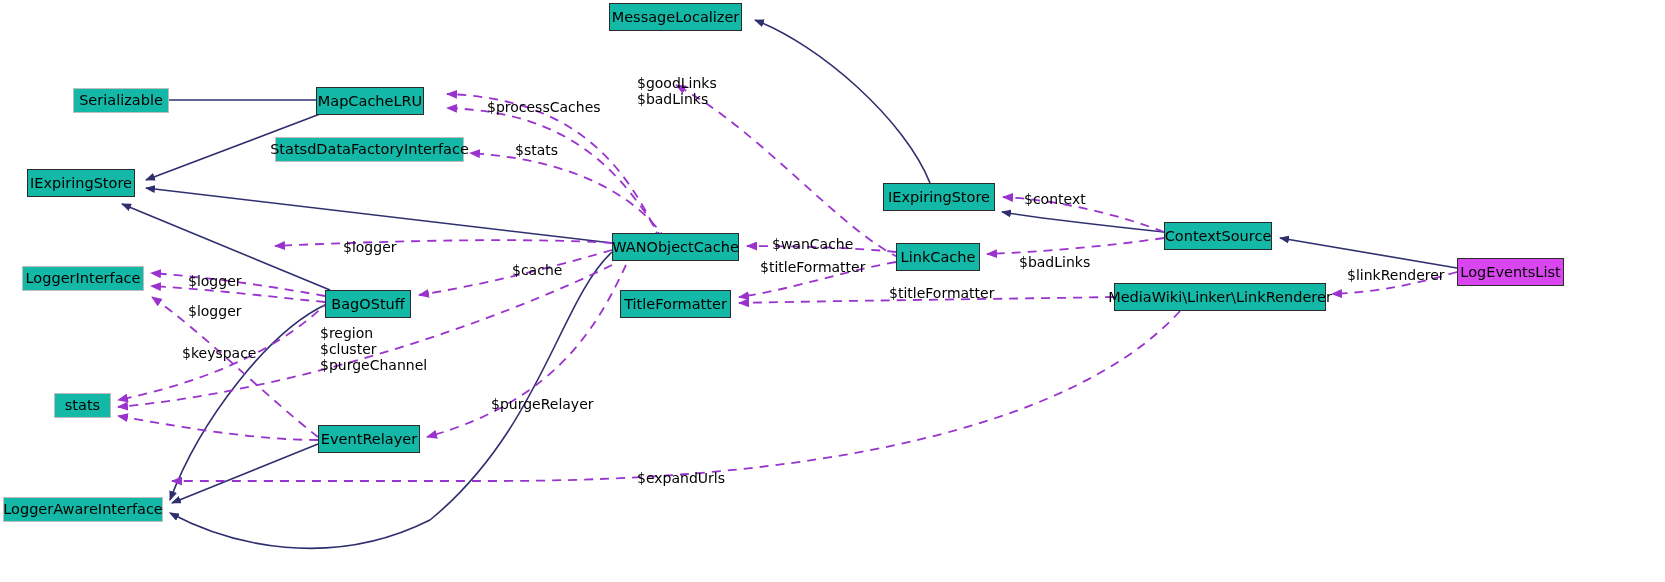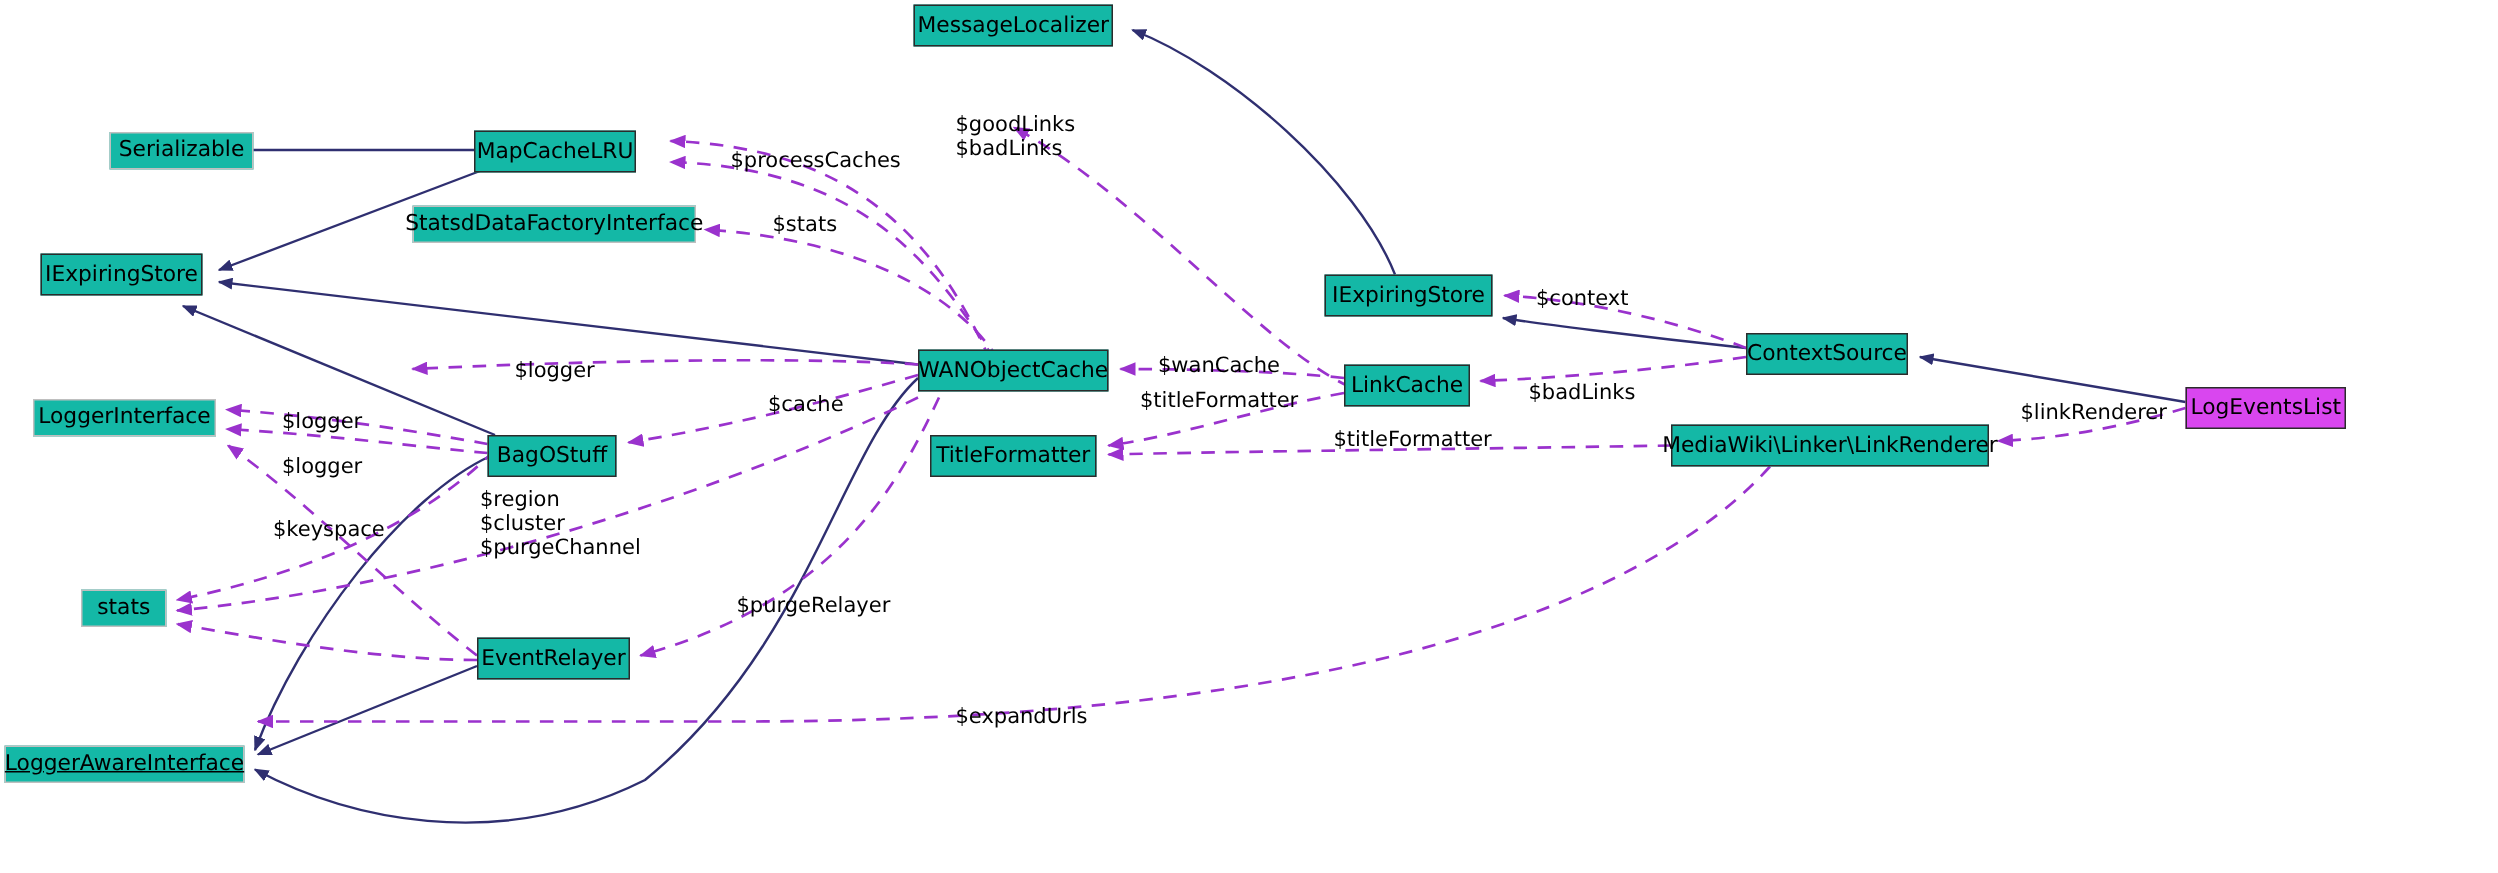--- a/index.html
+++ b/index.html
@@ -108,21 +108,21 @@
       </div>
       <div class="node strong" style="left: 1114px; top: 283px; width: 212px; height: 28px;">
         <span class="lbl">MediaWiki\Linker\LinkRenderer</span>
       </div>
       <div class="node plain" style="left: 54px; top: 393px; width: 57px; height: 25px;">
         <span class="lbl">stats</span>
       </div>
       <div class="node strong" style="left: 318px; top: 425px; width: 102px; height: 28px;">
         <span class="lbl">EventRelayer</span>
       </div>
-      <div class="node plain" style="left: 3px; top: 497px; width: 160px; height: 25px; text-decoration: underline;">
+      <div class="node plain" style="left: 3px; top: 497px; width: 160px; height: 25px;">
         <span class="lbl">LoggerAwareInterface</span>
       </div>
     </div>
 
   <div id="labels-host">
       <div class="edgelabel" style="left: 637px; top: 75px;">$goodLinks
 $badLinks</div>
       <div class="edgelabel" style="left: 487px; top: 99px;">$processCaches</div>
       <div class="edgelabel" style="left: 515px; top: 142px;">$stats</div>
       <div class="edgelabel" style="left: 1024px; top: 191px;">$context</div>

